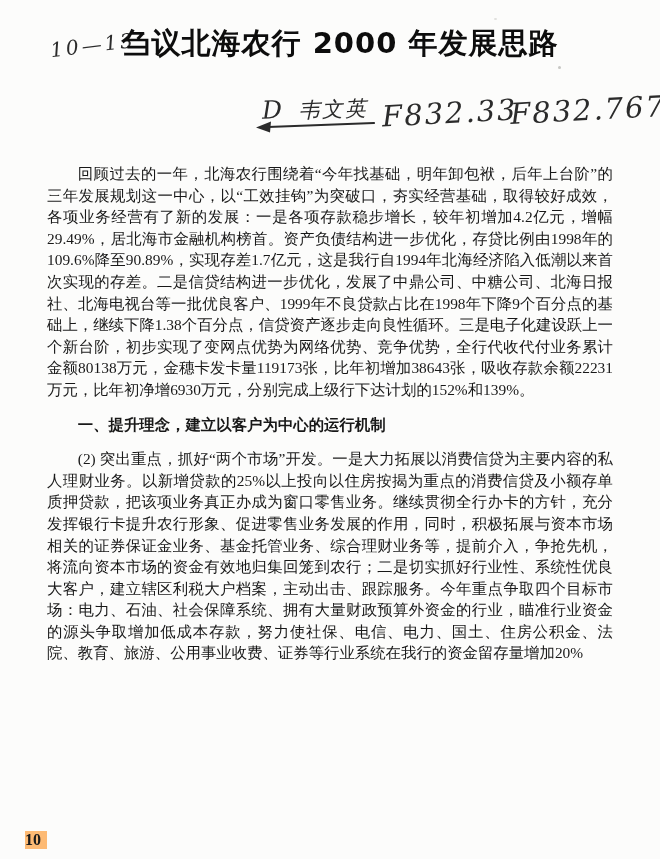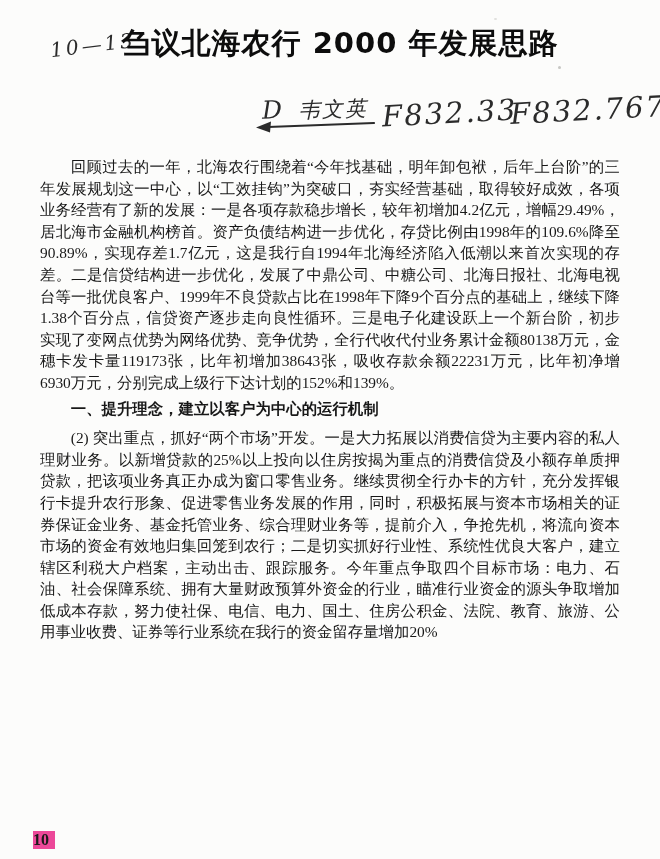--- a/index.html
+++ b/index.html
@@ -86,36 +86,36 @@
     top: 150px;
     left: 34px;
     width: 592px;
     font-size: 15.4px;
     line-height: 21.6px;
     text-align: justify;
     text-justify: inter-ideograph;
     color: #181818;
   }
   .doc-body p {
-    margin: 6px;
+    margin: 13px;
     text-indent: 2em;
   }
   .doc-body p.bold-heading {
-    font-family: Liberation Mono, monospace;
+    font-family: Liberation Serif, serif;
     font-weight: 700;
   }
   
   .page-number {
     position: absolute;
     top: 831px;
-    left: 33px;
+    left: 25px;
     font-size: 16px;
     font-weight: 600;
     color: #1a1a1a;
-    background: #ec4899;
+    background: #fdba74;
     padding-right: 6px;
   }
   
   .speck { position: absolute; background: #9a9a96; border-radius: 50%; opacity: .55; }
   .speck-1 { top: 66px;  left: 558px; width: 3px; height: 3px; }
   .speck-2 { top: 201px; left: 527px; width: 2px; height: 2px; }
   .speck-3 { top: 18px;  left: 494px; width: 3px; height: 2px; opacity: .3; }
 </style>
 </head>
 <body>

